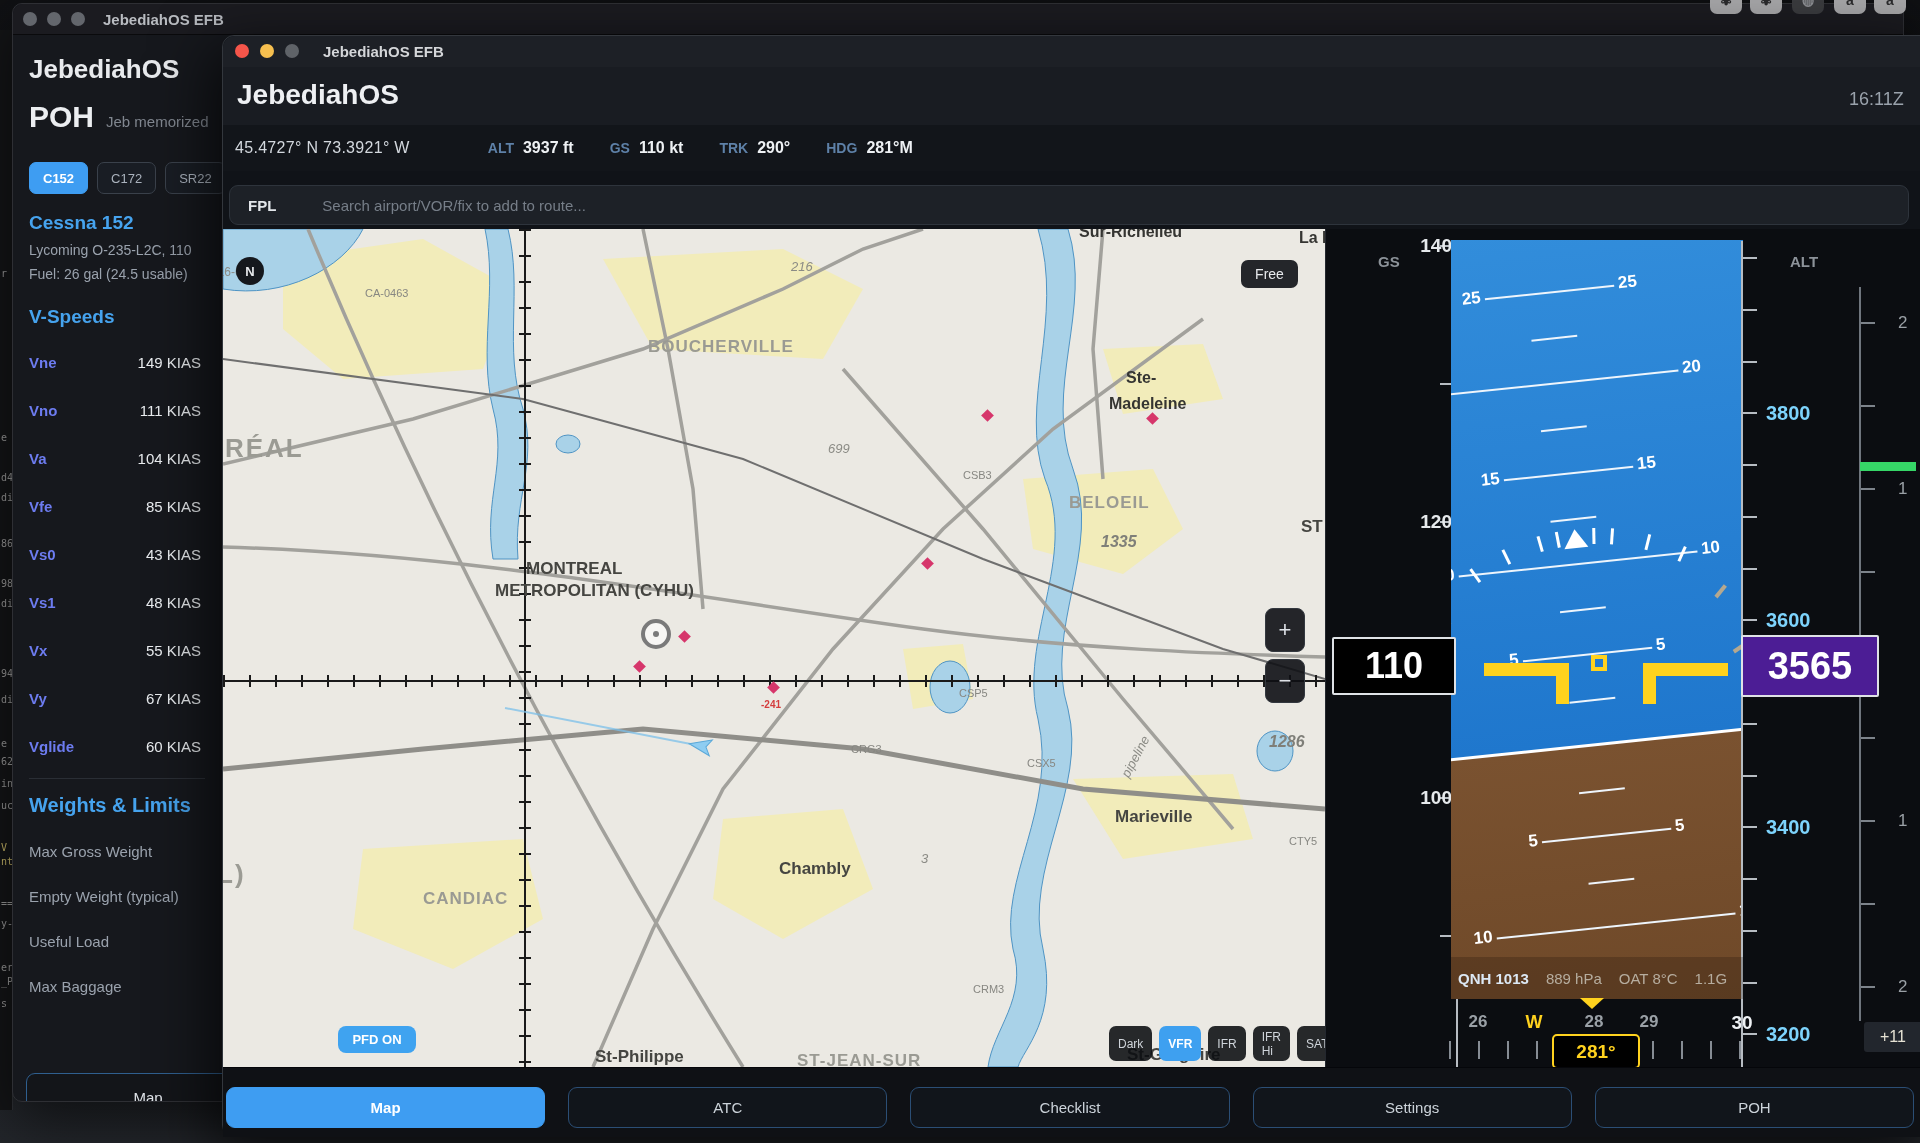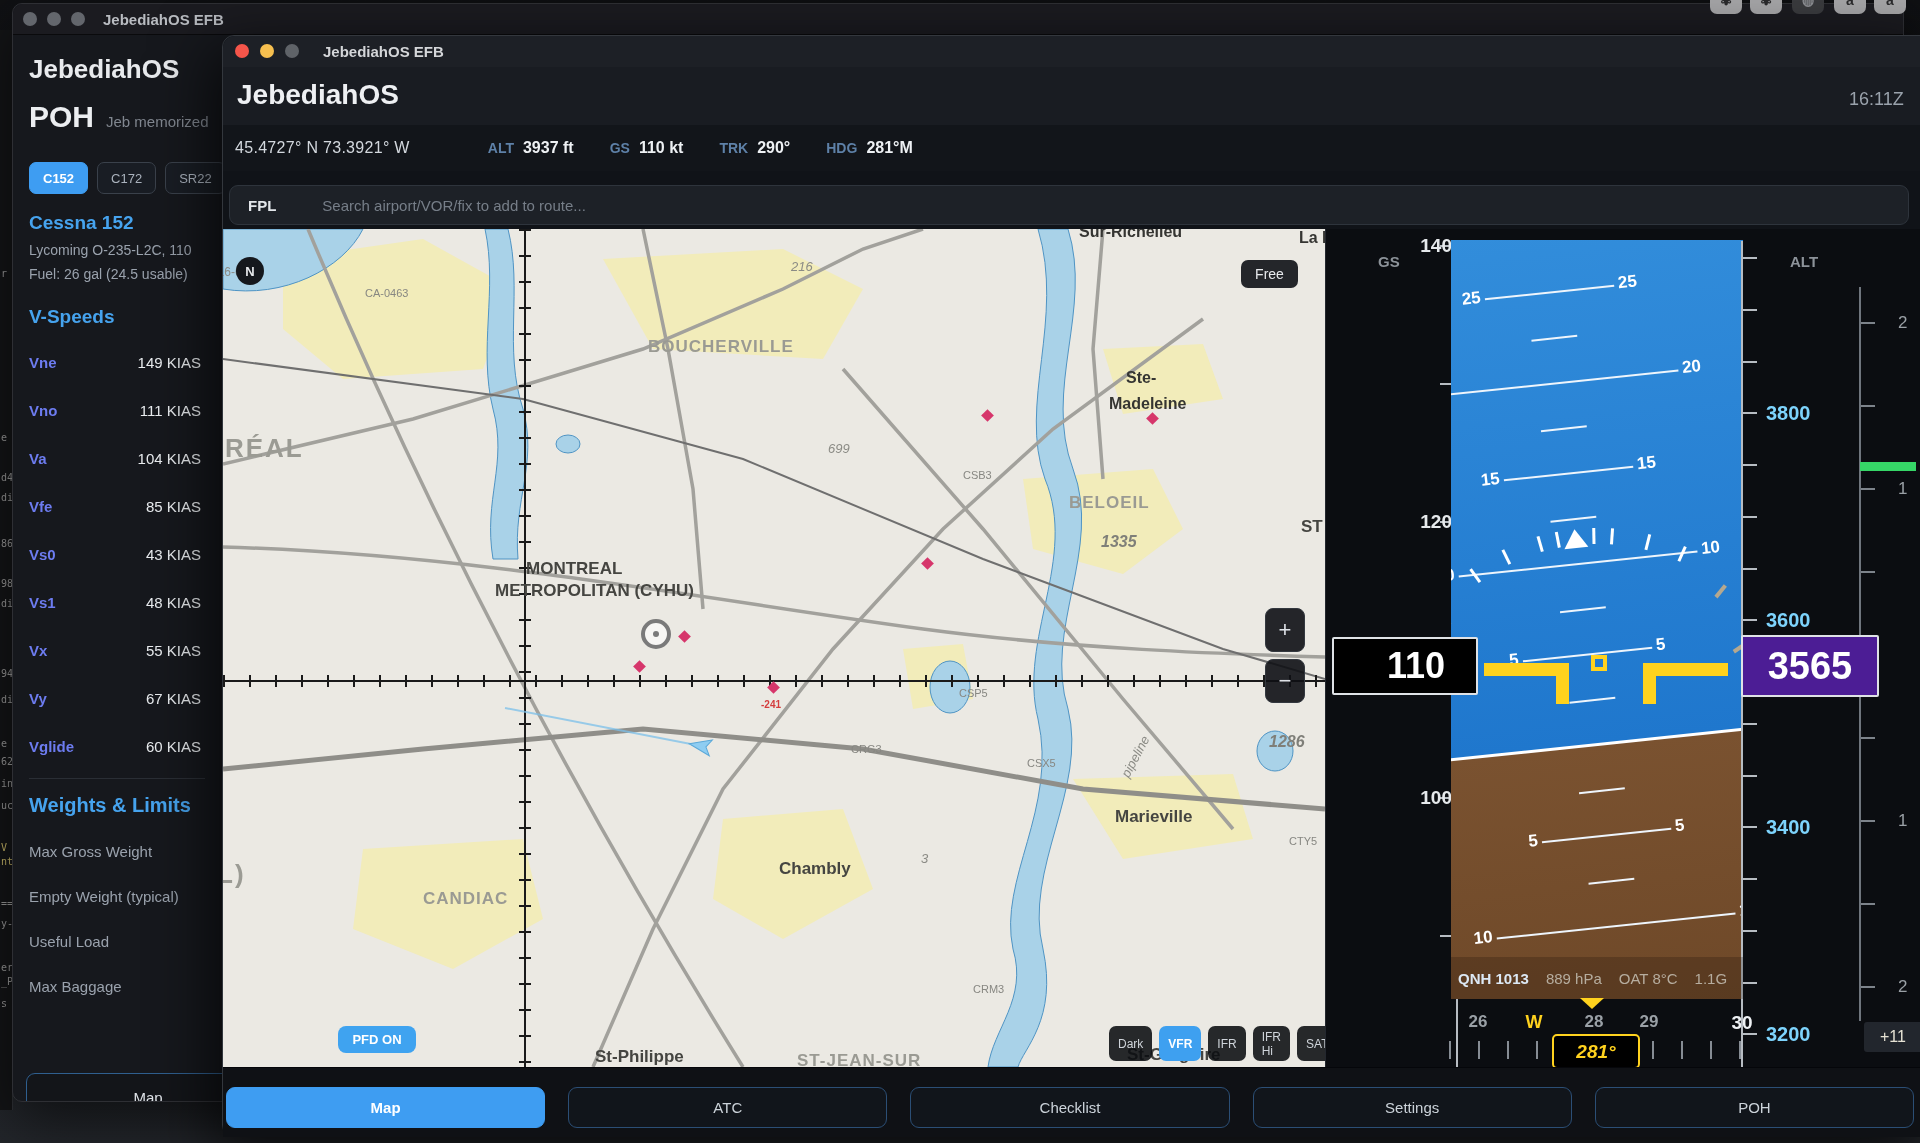--- a/index.html
+++ b/index.html
@@ -80,21 +80,21 @@
   .style-btn.active{background:#3ea0f0;color:#fff;font-weight:bold;}
   #pfd-toggle{position:absolute;left:115px;top:797px;width:78px;height:27px;border-radius:8px;background:#3fa3f0;color:#fff;font-size:13px;font-weight:bold;display:flex;align-items:center;justify-content:center;z-index:10;}
 
   
   #pfd{position:absolute;left:1102px;top:193px;width:597px;height:838px;background:#0b0d11;border-left:1px solid #23272e;overflow:hidden;}
   .tape-line{position:absolute;width:2px;background:#b7bcc2;}
   .sp-lbl{position:absolute;right:471px;transform:translateY(-50%);color:#e6e9ec;font-size:19px;font-weight:bold;}
   .alt-lbl{position:absolute;left:440px;transform:translateY(-50%);color:#7dd3fc;font-size:20px;font-weight:bold;}
   .vs-lbl{position:absolute;left:572px;transform:translateY(-50%);color:#9aa0a6;font-size:17px;}
   .pfd-cap{position:absolute;color:#8c9299;font-size:15px;font-weight:bold;}
-  #speed-box{position:absolute;left:6px;top:408px;width:120px;height:54px;background:#000;border:2px solid #dfe2e6;border-radius:2px;display:flex;align-items:center;justify-content:center;color:#fff;font-size:36px;font-weight:bold;z-index:6;padding-left:22px;}
+  #speed-box{position:absolute;left:6px;top:408px;width:120px;height:54px;background:#000;border:2px solid #dfe2e6;border-radius:2px;display:flex;align-items:center;justify-content:center;color:#fff;font-size:36px;font-weight:bold;z-index:6;}
   #alt-box{position:absolute;left:415px;top:406px;width:134px;height:58px;background:#4c1d95;border:2px solid #dfe2e6;border-radius:2px;display:flex;align-items:center;justify-content:center;color:#fff;font-size:38px;font-weight:bold;z-index:6;}
   #attitude{position:absolute;left:125px;top:11px;width:292px;height:759px;overflow:hidden;background:#5f3e22;}
   #rot-group{position:absolute;left:0;top:0;width:292px;height:759px;transform:rotate(-6deg);transform-origin:146px 504px;}
   #sky{position:absolute;left:-160px;top:-320px;width:620px;height:824px;background:linear-gradient(180deg,#3d9ae3,#1f77cd);}
   #ground{position:absolute;left:-160px;top:504px;width:620px;height:620px;background:linear-gradient(180deg,#7a5230,#5f3c1e);}
   #horizon{position:absolute;left:-160px;top:503px;width:620px;height:2.5px;background:#fff;}
   .pline{position:absolute;height:2px;background:#eef5fc;}
   .pl-l{position:absolute;left:-32px;top:-11px;width:28px;text-align:right;color:#fff;font-size:17px;font-weight:600;}
   .pl-r{position:absolute;right:-32px;top:-11px;width:28px;text-align:left;color:#fff;font-size:17px;font-weight:600;}
   #bank-anchor{position:absolute;left:146px;top:504px;width:0;height:0;}
@@ -106,21 +106,21 @@
   #ac-l{left:33px;top:423px;width:72px;height:28px;border-top:13px solid #ffd21e;border-right:13px solid #ffd21e;}
   #ac-r{left:192px;top:423px;width:72px;height:28px;border-top:13px solid #ffd21e;border-left:13px solid #ffd21e;}
   #ac-c{left:140px;top:415px;width:8px;height:8px;border:4px solid #ffd21e;background:transparent;}
   #qnh-bar{position:absolute;left:0;right:0;bottom:0;height:42px;background:rgba(20,10,4,.22);display:flex;align-items:center;gap:17px;padding-left:7px;font-size:15px;z-index:5;}
   #qnh-bar .main{color:#dce8f4;font-weight:bold;}
   #qnh-bar .dim{color:#b6ad9f;}
   #hdg-pointer{position:absolute;left:254px;top:769px;width:0;height:0;border-left:12px solid transparent;border-right:12px solid transparent;border-top:11px solid #ffd21e;z-index:6;}
   .hdg-lbl{position:absolute;top:783px;transform:translateX(-50%);color:#9aa0a6;font-size:17px;font-weight:600;}
   .hdg-lbl.w{color:#ffd21e;font-size:18px;font-weight:bold;}
   .hdg-lbl.big{color:#eef1f4;font-size:19px;font-weight:bold;margin-left:32px;}
-  #hdg-box{position:absolute;left:226px;top:805px;width:84px;height:31px;background:#000;border:2px solid #ffd21e;border-radius:5px;display:flex;align-items:center;justify-content:center;color:#ffd21e;font-size:19px;font-weight:bold;z-index:7;font-style:italic;}
+  #hdg-box{position:absolute;left:226px;top:805px;width:84px;height:31px;background:#000;border:2px solid #ffd21e;border-radius:5px;display:flex;align-items:center;justify-content:center;color:#ffd21e;font-size:19px;font-weight:bold;z-index:7;}
   #vs-bar{position:absolute;left:534px;top:233px;width:56px;height:9px;background:#36d667;z-index:4;}
   #vs-box{position:absolute;left:538px;top:793px;width:58px;height:30px;background:#22262d;border-radius:3px;display:flex;align-items:center;justify-content:center;color:#e6e2d4;font-size:16px;z-index:6;}
 
   
   #nav-bar{position:absolute;left:0;right:0;top:1031px;height:69px;background:#0f1115;border-top:1px solid #05060a;}
   #nav-row{position:absolute;left:3px;top:19px;width:1688px;display:flex;gap:23px;}
   .nav-btn{flex:1;height:39px;border-radius:9px;background:#11151b;border:1.5px solid #2b4e75;color:#ccd3da;font-size:15px;display:flex;align-items:center;justify-content:center;}
   .nav-btn.active{background:#3e9df2;border-color:#3e9df2;color:#fff;font-weight:bold;}
 </style>
 </head>

